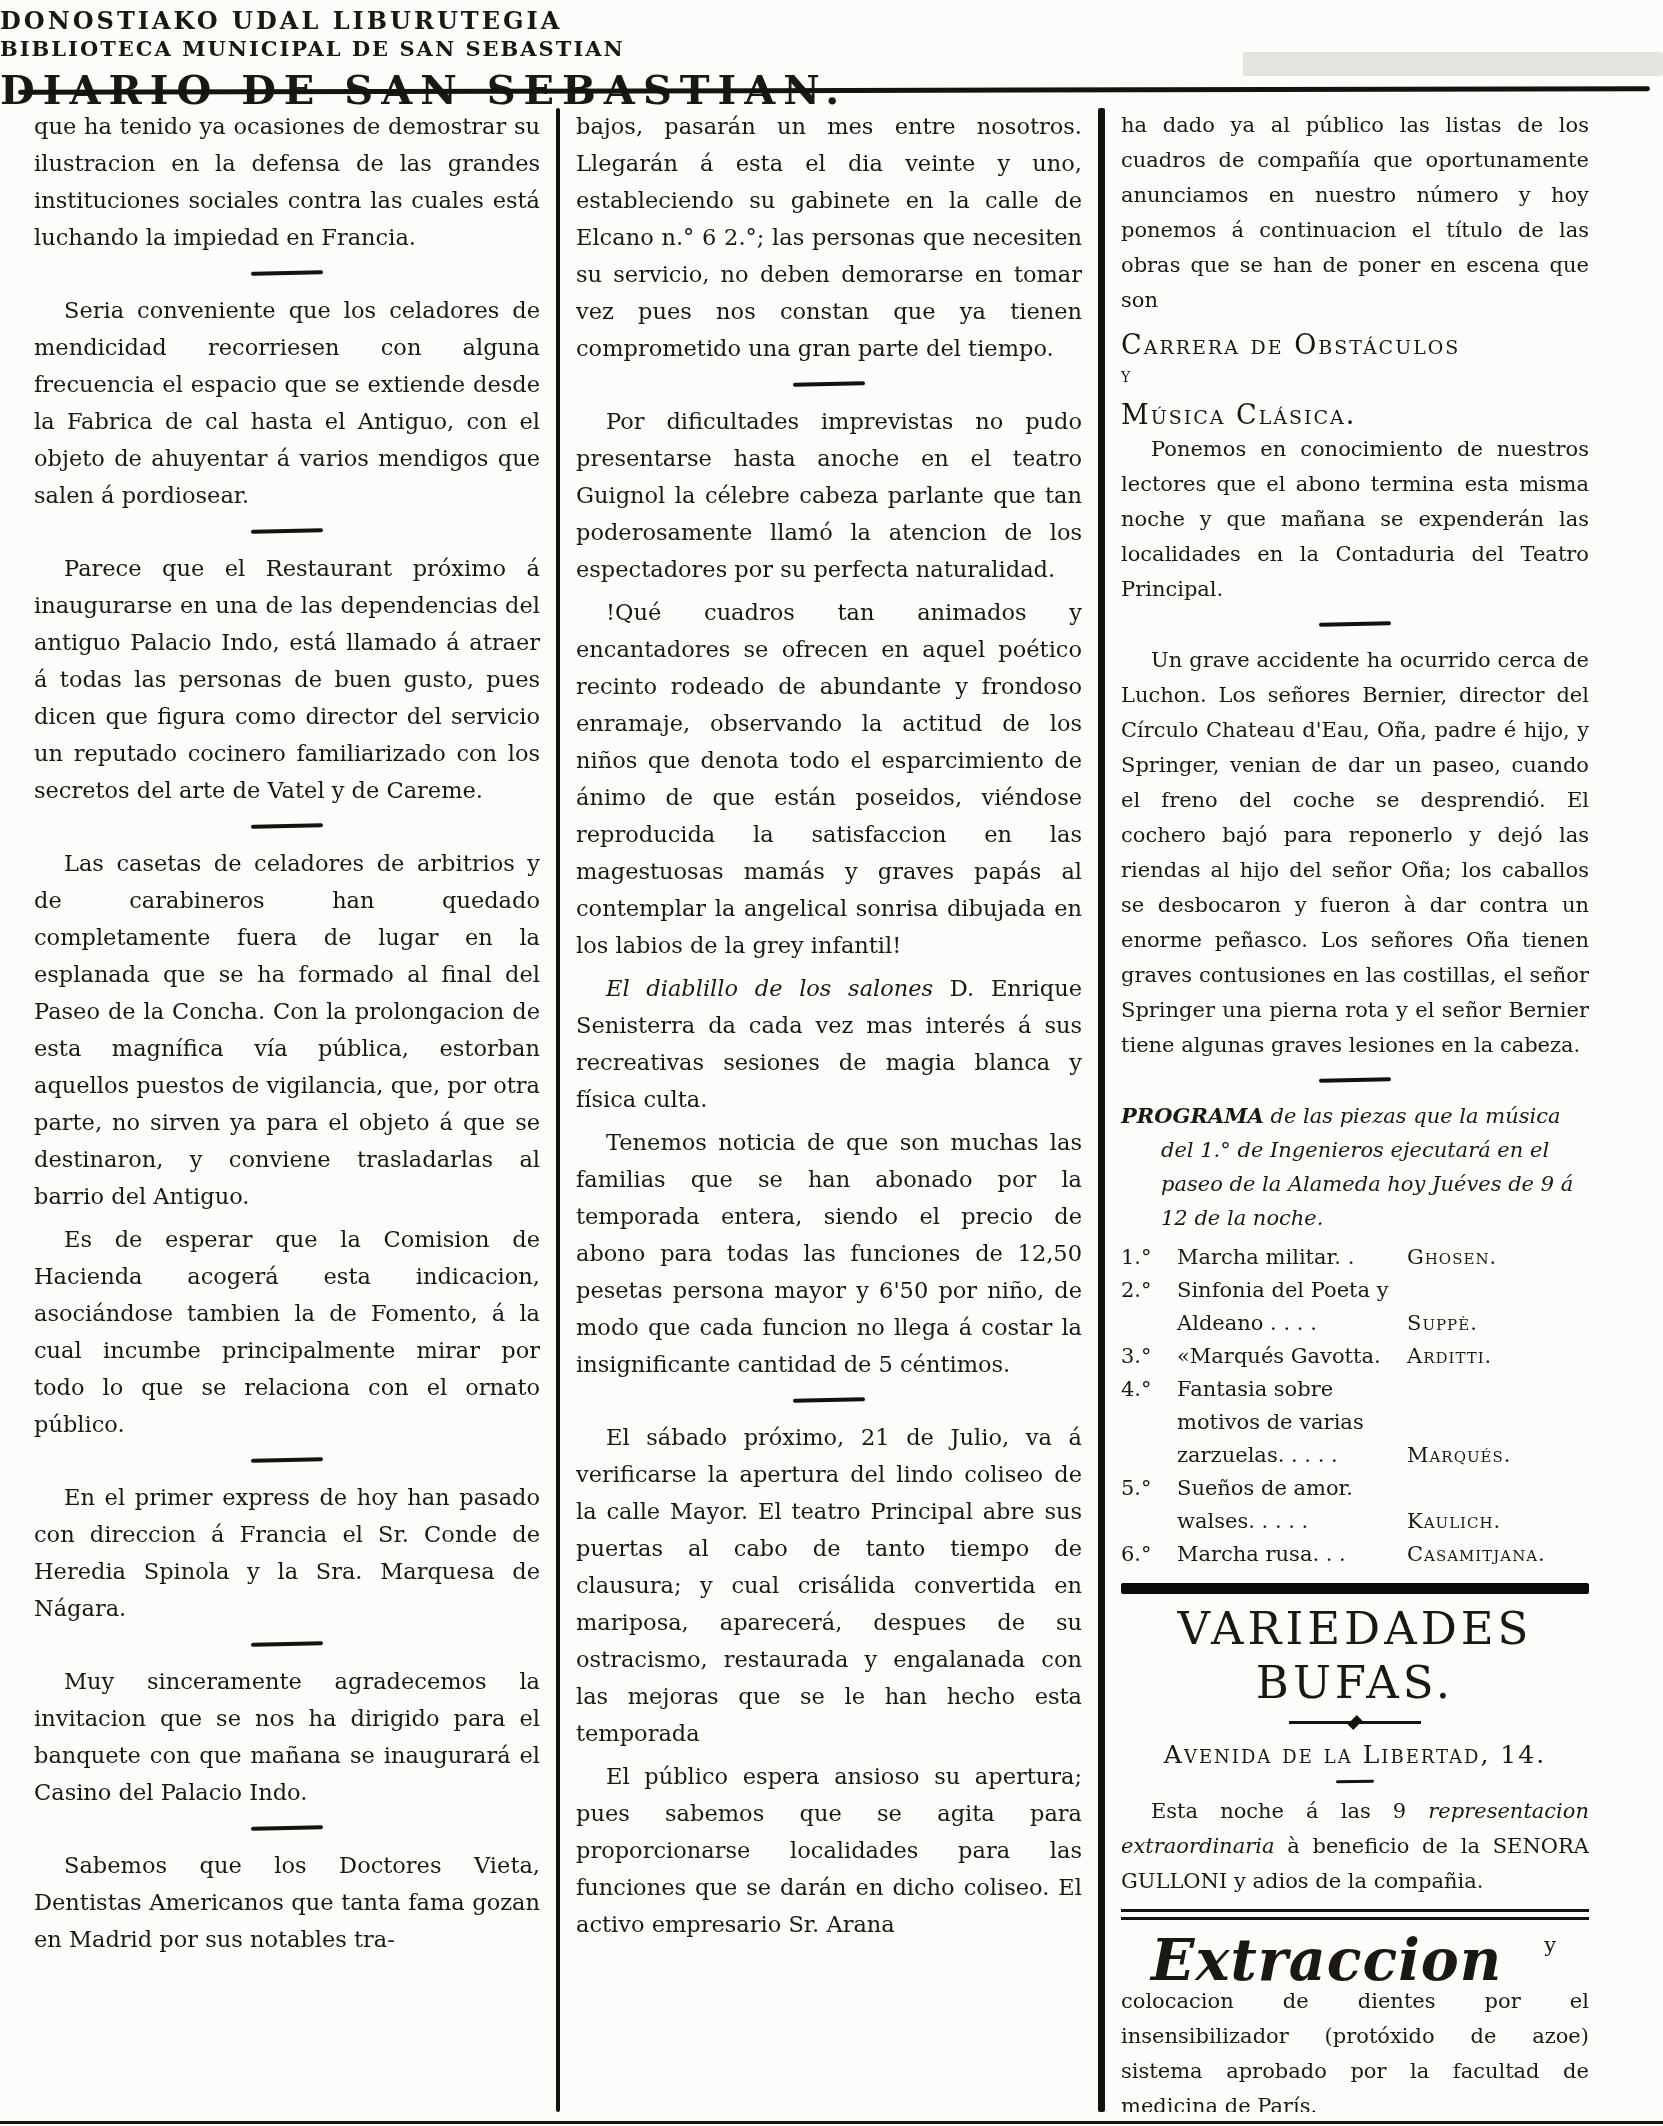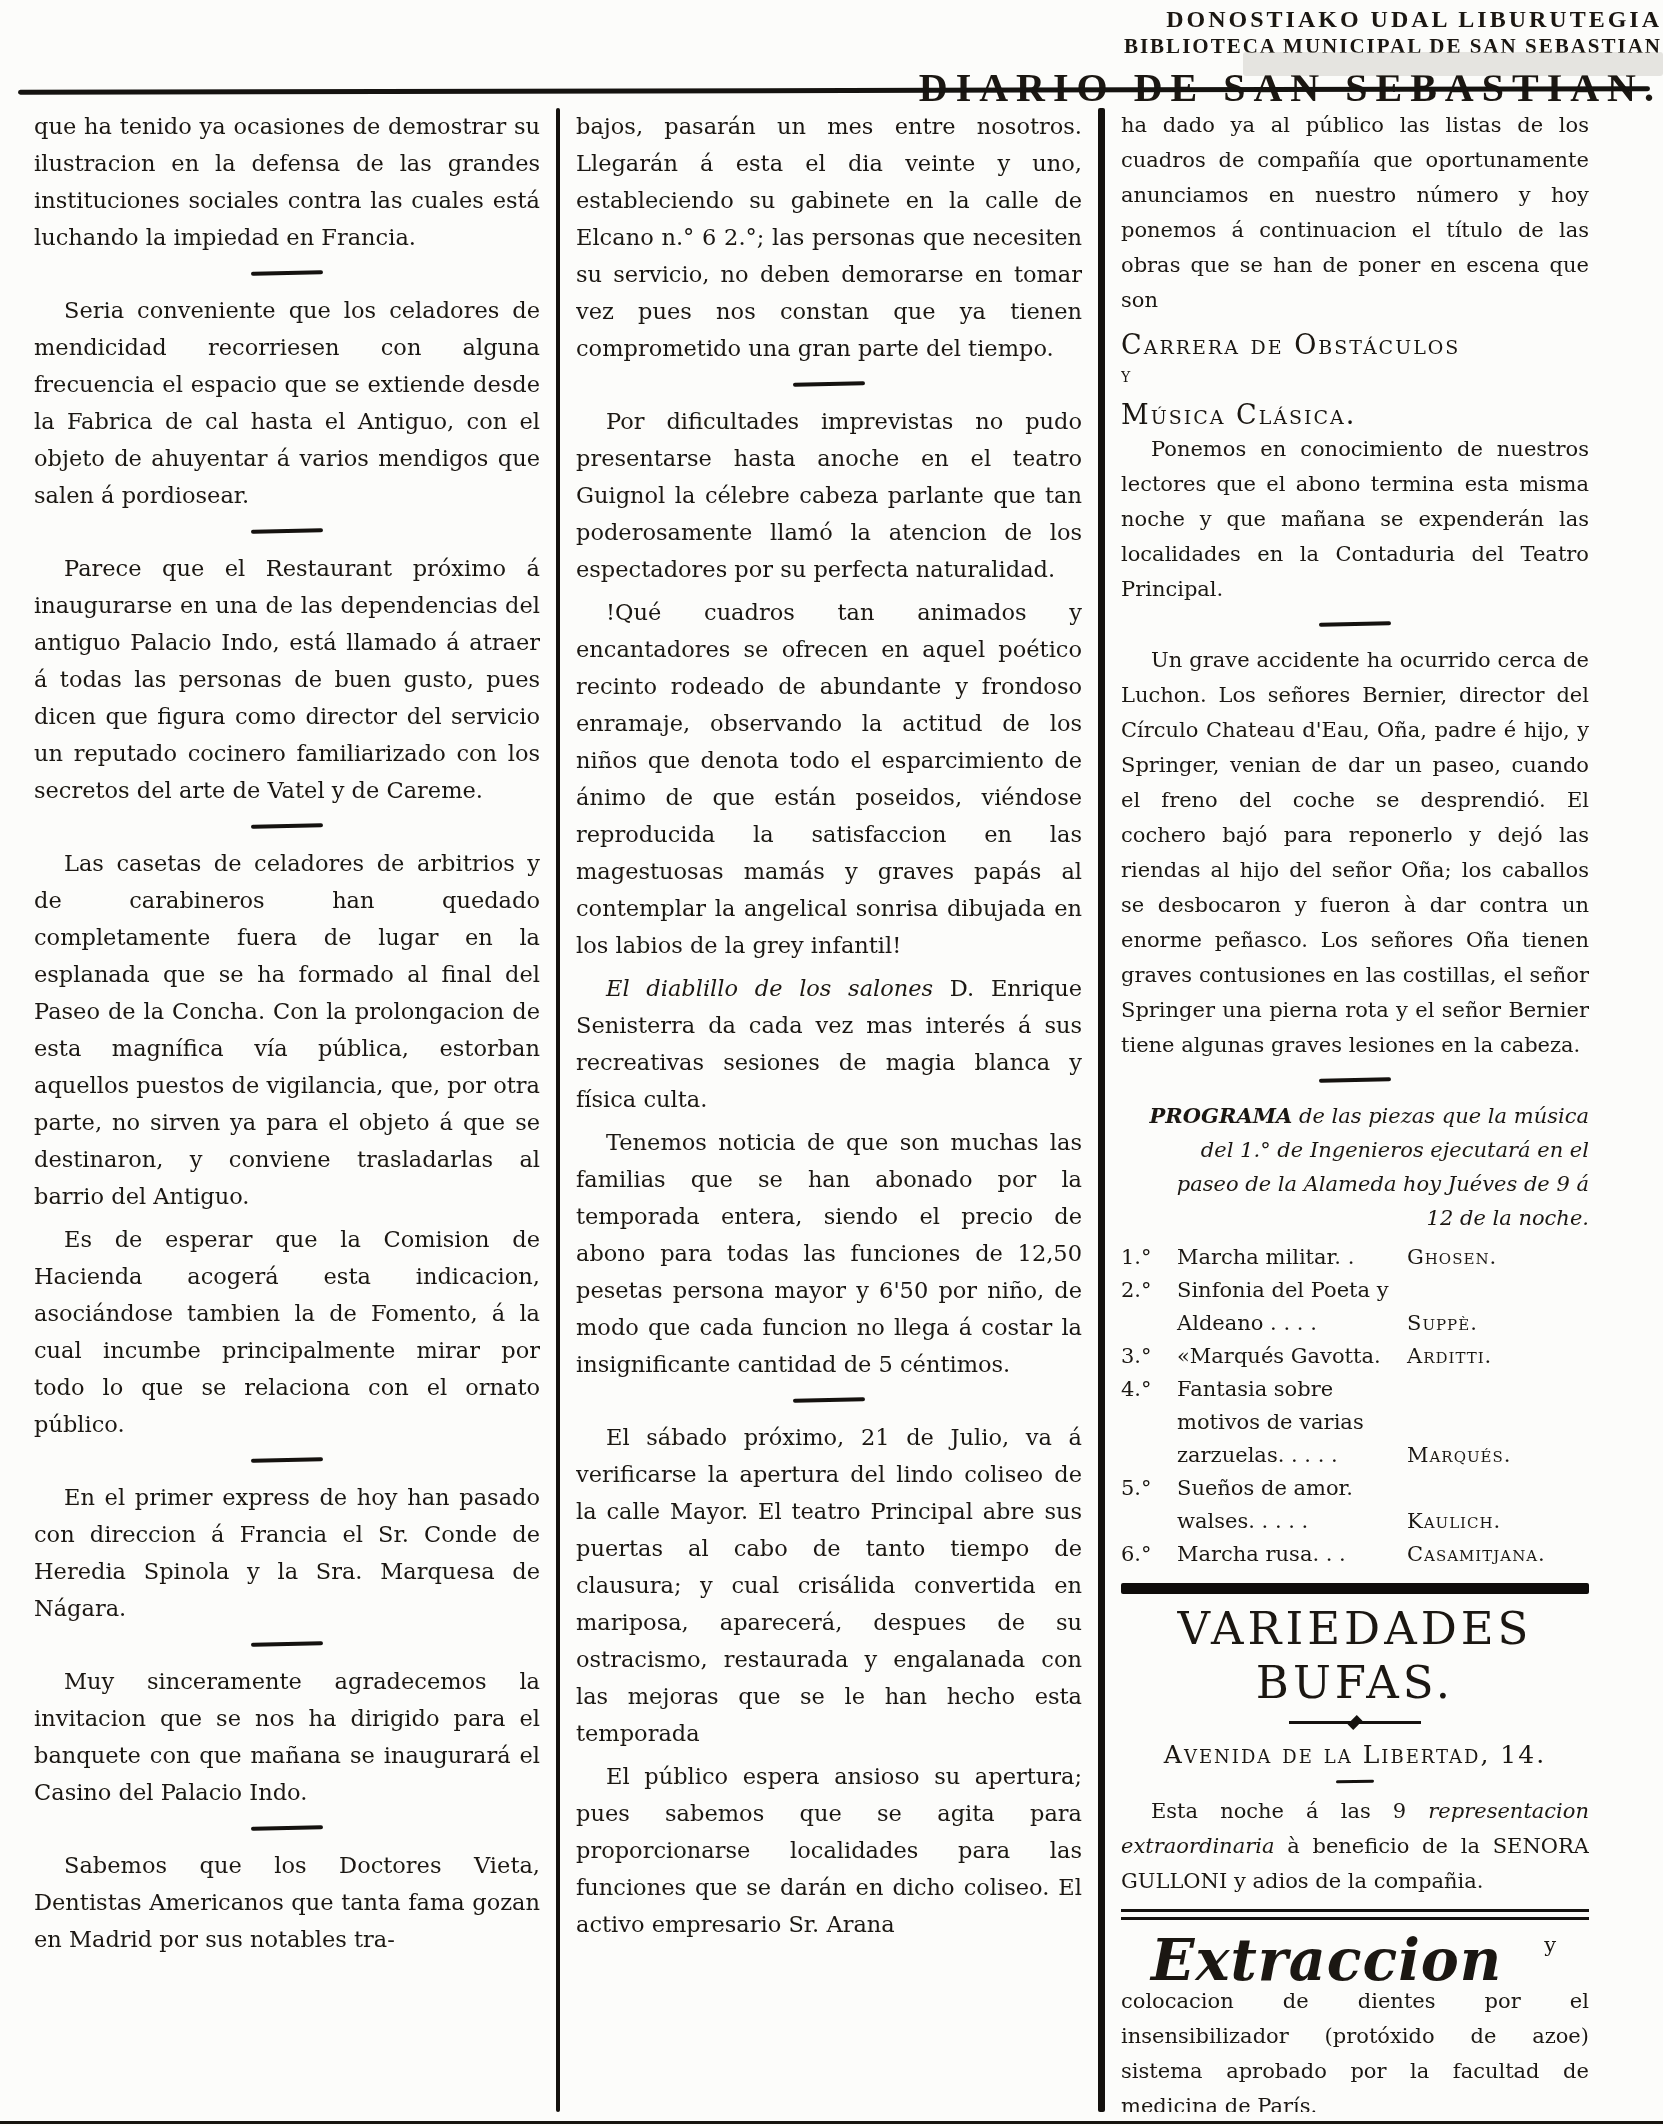--- a/index.html
+++ b/index.html
@@ -1,19 +1,19 @@
 <!DOCTYPE html>
 <html><head>
 <meta charset="utf-8">
 <style>
   html,body{margin:0;padding:0;background:#e8e6e1;}
   .page{position:relative;width:1663px;height:2126px;background:#fcfcfa;overflow:hidden;
         font-family:"DejaVu Serif","Liberation Serif",serif;color:#1b1712;}
   
-  .header{position:absolute;top:6px;left:12px;width:1650px;text-align:right;font-family:Liberation Serif, serif;}
+  .header{position:absolute;top:6px;left:0;width:1650px;text-align:left;}
   .stamp1{font-size:24px;font-weight:bold;letter-spacing:3px;}
   .stamp2{font-size:21px;font-weight:bold;letter-spacing:2px;margin-top:1px;}
   .masthead{margin-top:5px;font-size:40px;font-weight:bold;letter-spacing:8px;}
   .smudge{position:absolute;top:52px;right:0;width:420px;height:24px;background:#c9c7c2;opacity:.45;border-radius:3px;}
   .rule-top{position:absolute;top:88px;left:18px;width:1632px;height:5px;background:#151310;border-radius:3px;transform:rotate(-0.12deg);}
   .rule-bottom{position:absolute;left:0;bottom:2px;width:1663px;height:3px;background:#17140f;}
   
   .cols{position:absolute;top:108px;left:34px;width:1560px;height:2004px;display:flex;}
   .col{overflow:hidden;}
   .col-1{width:506px;} .col-2{width:506px;} .col-3{width:468px;}
@@ -21,21 +21,21 @@
   .vdiv.thick{width:7px;}
   .col p{margin:0 0 6px;text-align:justify;text-indent:30px;font-size:22.5px;line-height:37px;}
   .col-3 p{font-size:21px;line-height:35px;}
   .noindent{text-indent:0 !important;}
   .ital{font-style:italic;}
   .sep{width:72px;height:4px;background:#15120f;margin:15px auto 17px;border-radius:2px;transform:rotate(-1.2deg);}
   .sep.small{width:38px;height:3px;margin:9px auto 11px;}
   
   .news-head{font-variant:small-caps;font-size:27px;letter-spacing:2px;margin:10px 0 0;line-height:34px;}
   .news-head.tiny{font-size:20px;margin:0;line-height:26px;}
-  .program-intro{font-style:italic;padding-left:40px;text-indent:-40px;text-align:right;
+  .program-intro{font-style:italic;padding-left:40px;text-indent:-40px;text-align:left;
                  font-size:21px;line-height:34px;margin:2px 0 6px;}
   .program-lead{font-weight:bold;}
   .program-item{display:grid;grid-template-columns:56px 1fr 182px;font-size:21px;line-height:33px;}
   .pi-num{text-indent:0;}
   .pi-title{padding-right:6px;}
   .pi-composer{font-variant:small-caps;letter-spacing:1px;align-self:end;}
   .thick-rule{height:11px;background:#0e0c0a;margin:12px 0 6px;border-radius:2px;}
   .vb-title{text-align:center;font-size:45px;letter-spacing:4px;margin:8px 0 2px;line-height:54px;}
   .ornament{position:relative;width:132px;height:17px;margin:4px auto 6px;}
   .ornament::before{content:"";position:absolute;left:0;right:0;top:7px;border-top:3px solid #15120f;}

